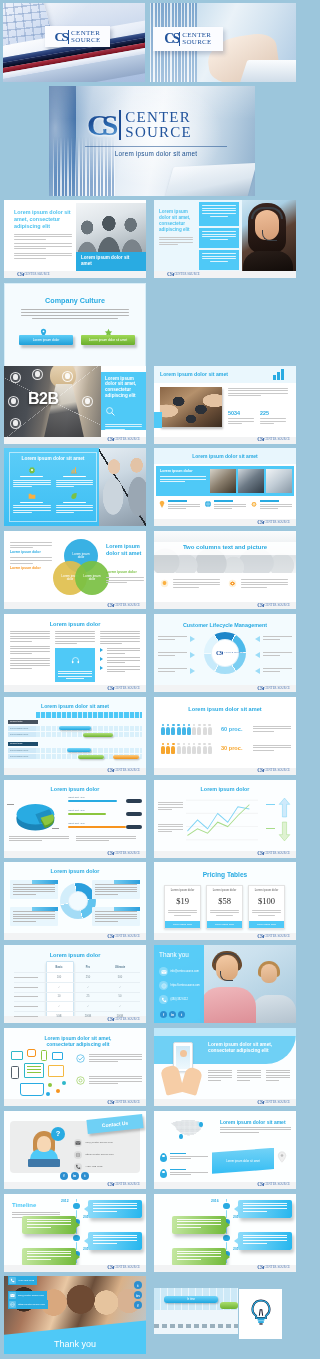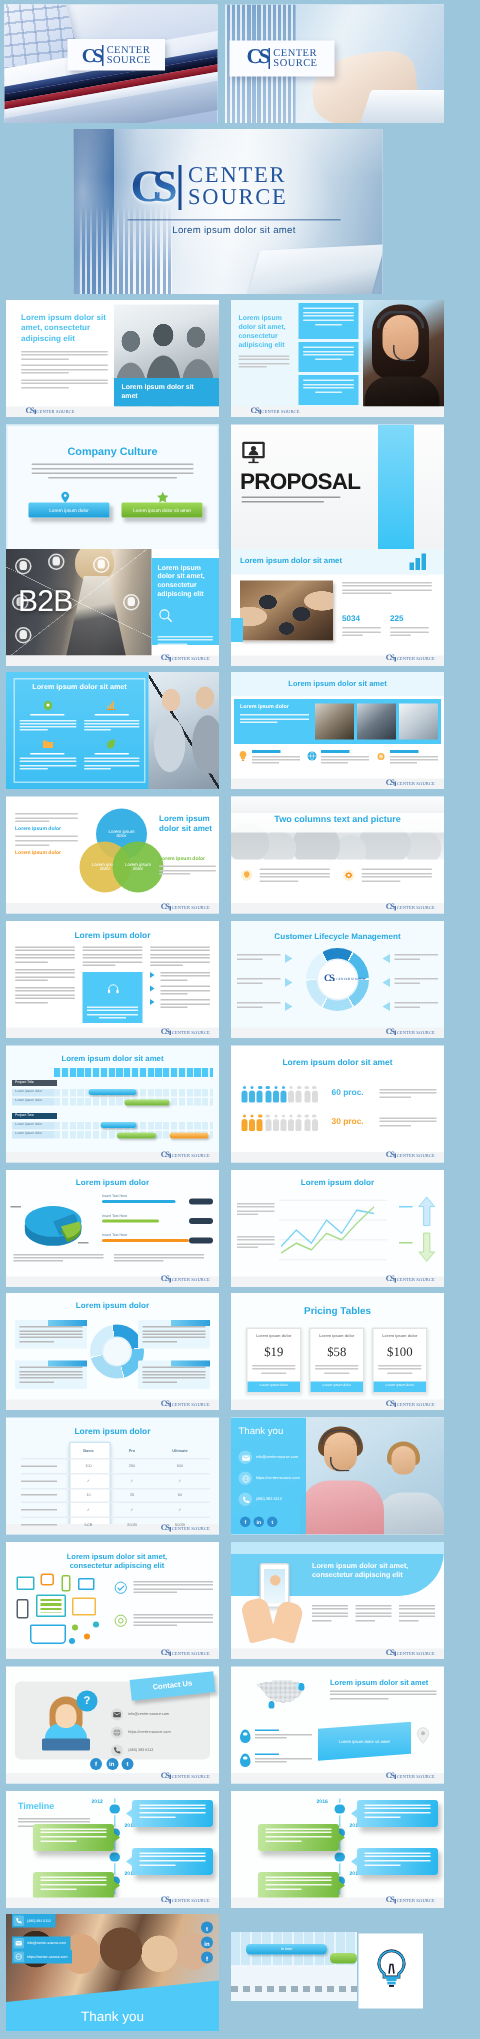--- a/index.html
+++ b/index.html
@@ -186,21 +186,21 @@
 .r2.L .net{position:absolute;inset:0;z-index:2;}
 .r2.L .net:before{content:"";position:absolute;inset:0;background:
   linear-gradient(26deg,transparent 49.7%,rgba(255,255,255,.45) 49.7%,rgba(255,255,255,.45) 50.2%,transparent 50.2%),
   linear-gradient(-38deg,transparent 49.7%,rgba(255,255,255,.35) 49.7%,rgba(255,255,255,.35) 50.2%,transparent 50.2%);}
 .r2.L .nd{position:absolute;width:9px;height:9px;border-radius:50%;border:.6px solid rgba(255,255,255,.8);
   background:rgba(255,255,255,.08);z-index:2;}
 .r2.L .nd:after{content:"";position:absolute;left:2.2px;top:1.6px;width:4.4px;height:5.6px;border-radius:50% 50% 40% 40%;
   background:rgba(255,255,255,.9);}
 .r2.L .n1{left:6px;top:6px;} .r2.L .n2{left:28px;top:3px;} .r2.L .n3{left:4px;top:30px;}
 .r2.L .n4{left:6px;top:52px;} .r2.L .n5{left:58px;top:5px;} .r2.L .n6{left:78px;top:30px;}
-.r2.L .b2b{position:absolute;left:8px;top:24px;color:#fff;font-weight:normal;font-size:20px;letter-spacing:-.5px;
+.r2.L .b2b{position:absolute;left:24px;top:24px;color:#fff;font-weight:bold;font-size:16px;letter-spacing:-.5px;
   text-shadow:0 1px 3px rgba(0,0,0,.65);z-index:3;}
 .r2.L .b2b-panel{position:absolute;left:97px;top:6px;width:45px;height:58px;background:#4fc9f7;padding:4px;box-sizing:border-box;}
 .r2.L .mag{margin:4px 0 3px;}
 .r2.L .tbw{margin-top:2px;}
 
 
 .r2.R{background:#fff;}
 .r2.R:before{content:"";position:absolute;left:0;top:0;width:100%;height:17px;background:#eaf7fd;}
 .r2.R .st-title{position:absolute;left:6px;top:5px;width:92px;text-align:left;font-size:5.2px;z-index:2;}
 .r2.R .st-chart{position:absolute;right:12px;top:3px;display:flex;align-items:flex-end;gap:1.4px;z-index:2;}
@@ -767,39 +767,20 @@
   </div>
   <div class="cc-btn b1">Lorem ipsum dolor</div>
   <div class="cc-btn b2">Lorem ipsum dolor sit amet</div>
   <div class="fstrip"></div>
   <div class="flogo fl-right">
         <b>CS</b>
         <u>CENTER SOURCE</u>
       </div>
 </div>
 
-<div class="tile R r1">
-  <div class="pp-icon">
-    <svg viewBox="0 0 32 30" width="16" height="15">
-          <rect x="1" y="1" width="30" height="22" rx="2" fill="#2b2b2b"></rect>
-          <rect x="4" y="4" width="24" height="16" fill="#fff"></rect>
-          <circle cx="16" cy="10" r="3.4" fill="#2b2b2b"></circle>
-          <path d="M9.5 19c0-3.6 2.9-6.5 6.5-6.5s6.5 2.9 6.5 6.5z" fill="#2b2b2b"></path>
-          <rect x="14.5" y="23" width="3" height="5" fill="#2b2b2b"></rect>
-          <rect x="9" y="27.5" width="14" height="2" rx="1" fill="#2b2b2b"></rect>
-        </svg>
-  </div>
-  <div class="pp-title">PROPOSAL</div>
-  <div class="pp-sub">
-        <i></i>
-        <i></i>
-      </div>
-
-  <div class="pp-bar2"></div>
-</div>
 
 <div class="tile L r2">
   <div class="photo ph-b2b">
     <div class="net">
       <span class="nd n1"></span>
           <span class="nd n2"></span>
           <span class="nd n3"></span>
       <span class="nd n4"></span>
           <span class="nd n5"></span>
           <span class="nd n6"></span>

